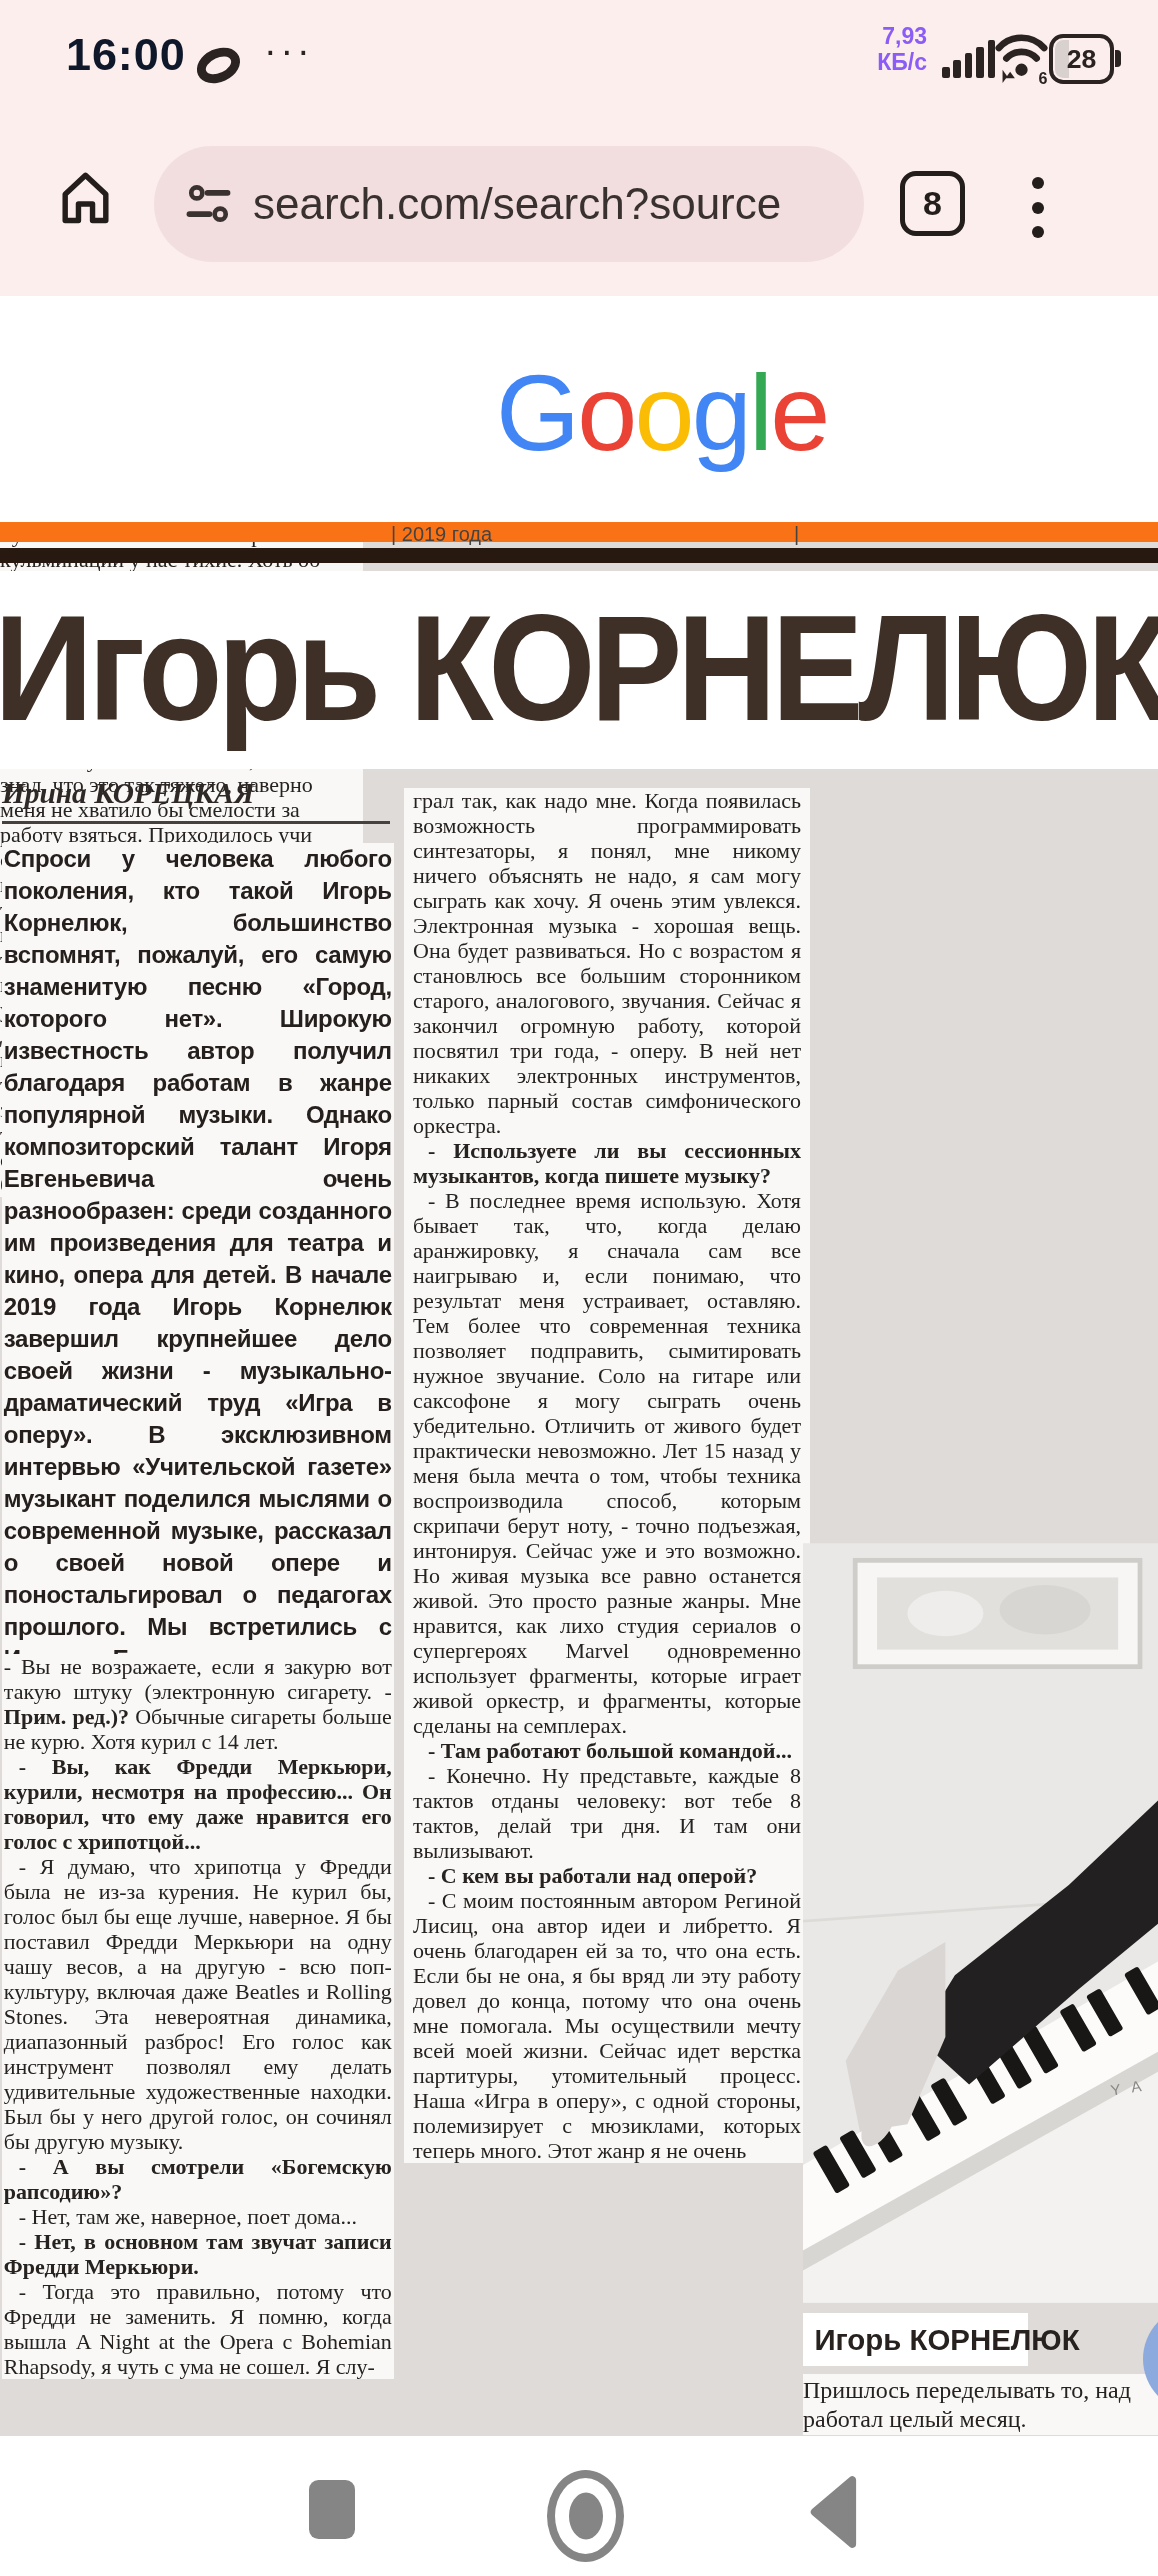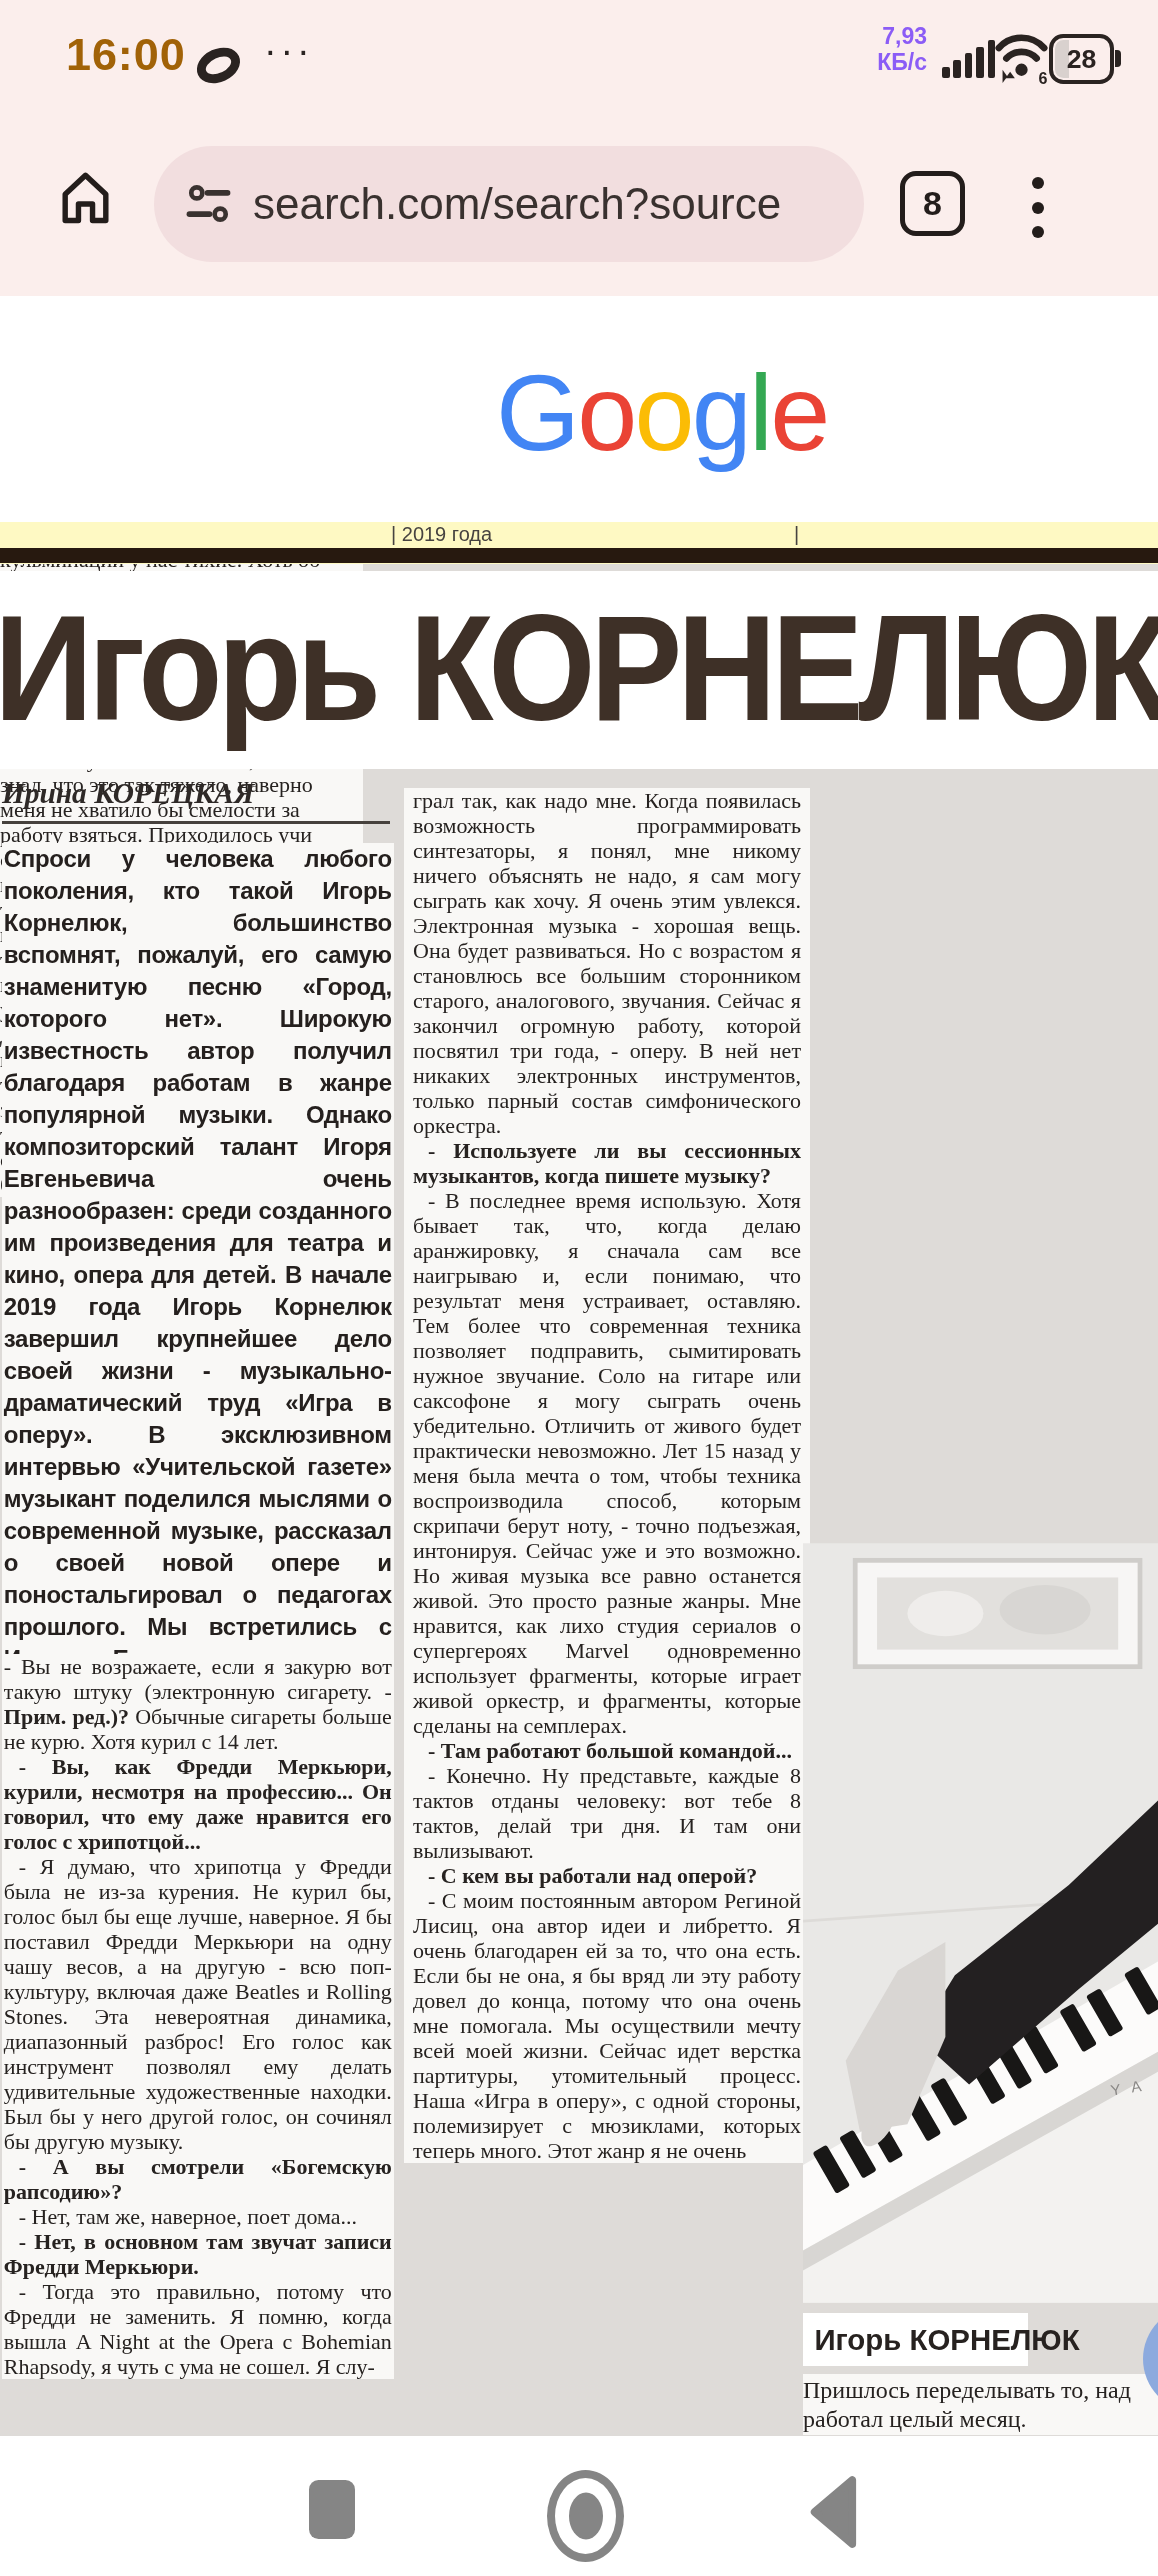--- a/index.html
+++ b/index.html
@@ -1,21 +1,21 @@
 <!DOCTYPE html>
 <html style="font-size:15px"><head>
 <meta charset="utf-8">
 <style>
   html,body{margin:0;padding:0;background:#777;}
   .screen{position:relative;width:1159px;height:2576px;background:#ffffff;overflow:hidden;
           font-family:"Liberation Sans",sans-serif;margin:0 auto;}
 
   
   .chrome{position:absolute;left:0;top:0;width:1159px;height:296px;background:#fbeeec;}
-  .time{position:absolute;left:66px;top:28.5px;font-size:45px;font-weight:600;color:#a16207;letter-spacing:0.9px;}
+  .time{position:absolute;left:66px;top:28.5px;font-size:45px;font-weight:600;color:#0f172a;letter-spacing:0.9px;}
   .oval-ic{position:absolute;left:196px;top:49px;width:26.6px;height:15px;border:9.5px solid #2a2321;border-radius:50%;transform:rotate(-25deg);}
   .sb-dots{position:absolute;left:264px;top:30px;font-size:38px;color:#2a2321;letter-spacing:3.8px;}
   .net{position:absolute;left:847px;top:23px;width:80px;text-align:right;font-size:23px;line-height:26px;font-weight:600;color:#8b5cf6;}
   .bars{position:absolute;left:942px;top:38px;display:flex;align-items:flex-end;gap:3.8px;height:40px;}
   .bars i{display:block;width:7.6px;background:#2a2321;border-radius:1.9px;}
   .wifi{position:absolute;left:995px;top:26.6px;}
   .batt{position:absolute;left:1049px;top:34px;width:57px;height:42px;border:4.7px solid #2a2321;border-radius:14.2px;}
   .batt-fill{position:absolute;left:1.9px;top:1.9px;bottom:1.9px;width:14.2px;background:#d9d1ce;border-radius:8.5px 0 0 8.5px;}
   .batt-label{position:absolute;inset:0;display:flex;align-items:center;justify-content:center;font-size:26.6px;font-weight:600;color:#2a2321;}
   .batt-nub{position:absolute;right:-11.4px;top:12.3px;width:6.6px;height:17px;background:#2a2321;border-radius:0 3.8px 3.8px 0;}
@@ -28,21 +28,21 @@
   .tab-btn{position:absolute;left:900px;top:171px;width:55px;height:55px;border:5.7px solid #231d1b;border-radius:16px;
            display:flex;align-items:center;justify-content:center;font-size:34px;font-weight:700;color:#231d1b;}
   .kebab{position:absolute;left:1032px;top:177px;display:flex;flex-direction:column;gap:12.3px;}
   .kebab i{width:12.3px;height:12.3px;background:#231d1b;border-radius:50%;}
 
   
   .glogo{position:absolute;left:496px;top:350px;font-size:108px;font-weight:500;letter-spacing:-2.8px;white-space:nowrap;}
 
   
   .paper{position:absolute;left:0;top:522px;width:1159px;height:1915px;background:#dedbd8;overflow:hidden;color:#262220;}
-  .p-strip{position:absolute;left:0;top:0;width:100%;height:42px;background:#fef9c3;font-size:20px;color:#474340;}
+  .p-strip{position:absolute;left:0;top:0;width:100%;height:20px;background:#f97316;font-size:20px;color:#474340;}
   .p-strip span{position:absolute;top:0.9px;white-space:nowrap;}
   .strip-l{left:391px;} .strip-r{left:794px;}
   .p-bar{position:absolute;left:0;top:26px;width:100%;height:15px;background:#27190f;}
   .head-band{position:absolute;left:0;top:49px;width:100%;height:198px;background:#ffffff;overflow:hidden;}
   .headline{position:absolute;left:-5.7px;top:1.9px;white-space:nowrap;font-size:150px;font-weight:700;letter-spacing:-5.7px;
             color:#3e3027;line-height:190px;transform:scaleX(.92);transform-origin:0 0;}
   .byline{position:absolute;left:1.9px;top:255px;width:388px;font-family:"Liberation Serif",serif;font-style:italic;
           font-weight:700;font-size:29.4px;color:#2e2927;padding-bottom:11.4px;border-bottom:3.8px solid #46413d;}
   .colbox{position:absolute;background:#f9f8f6;}
   .sansb{font-size:24px;line-height:32px;font-weight:700;text-align:justify;color:#25201e;letter-spacing:-0.3px;}

